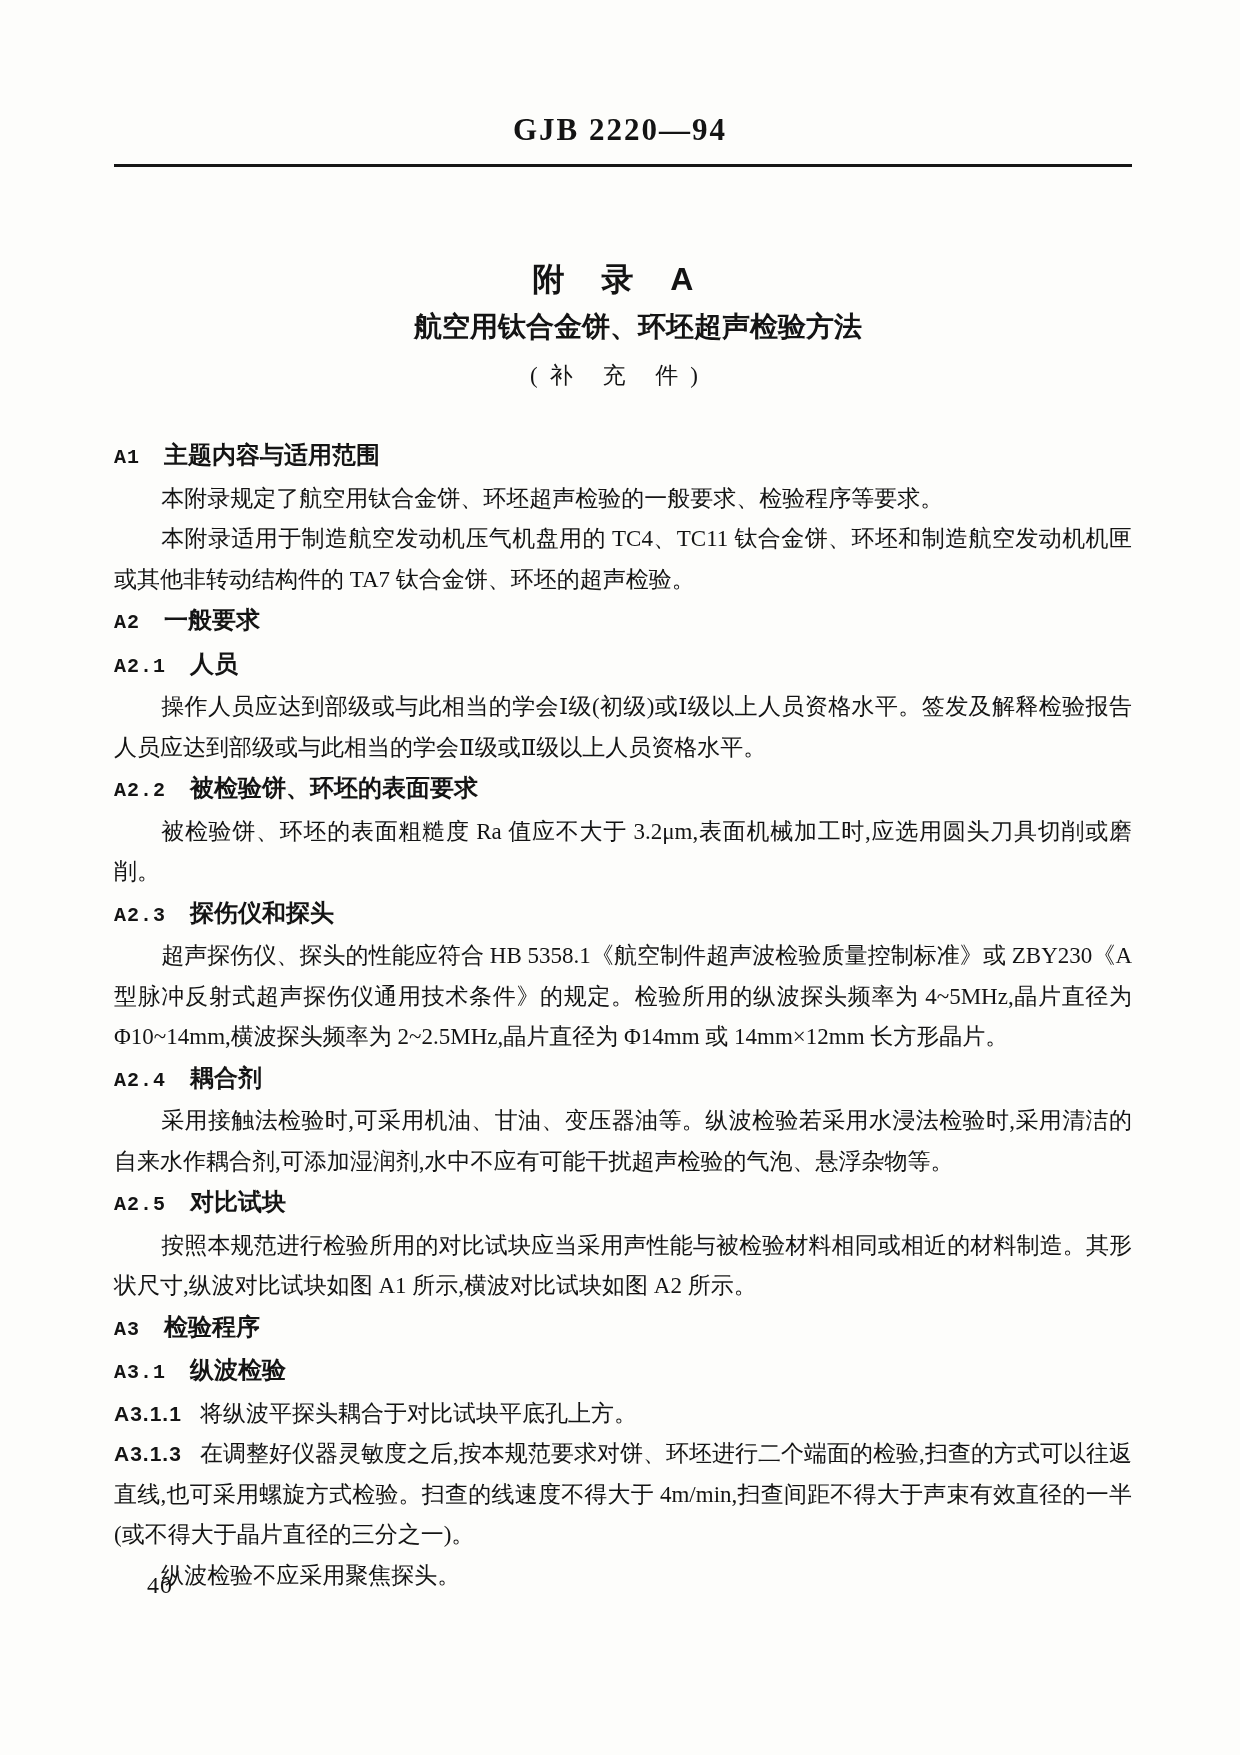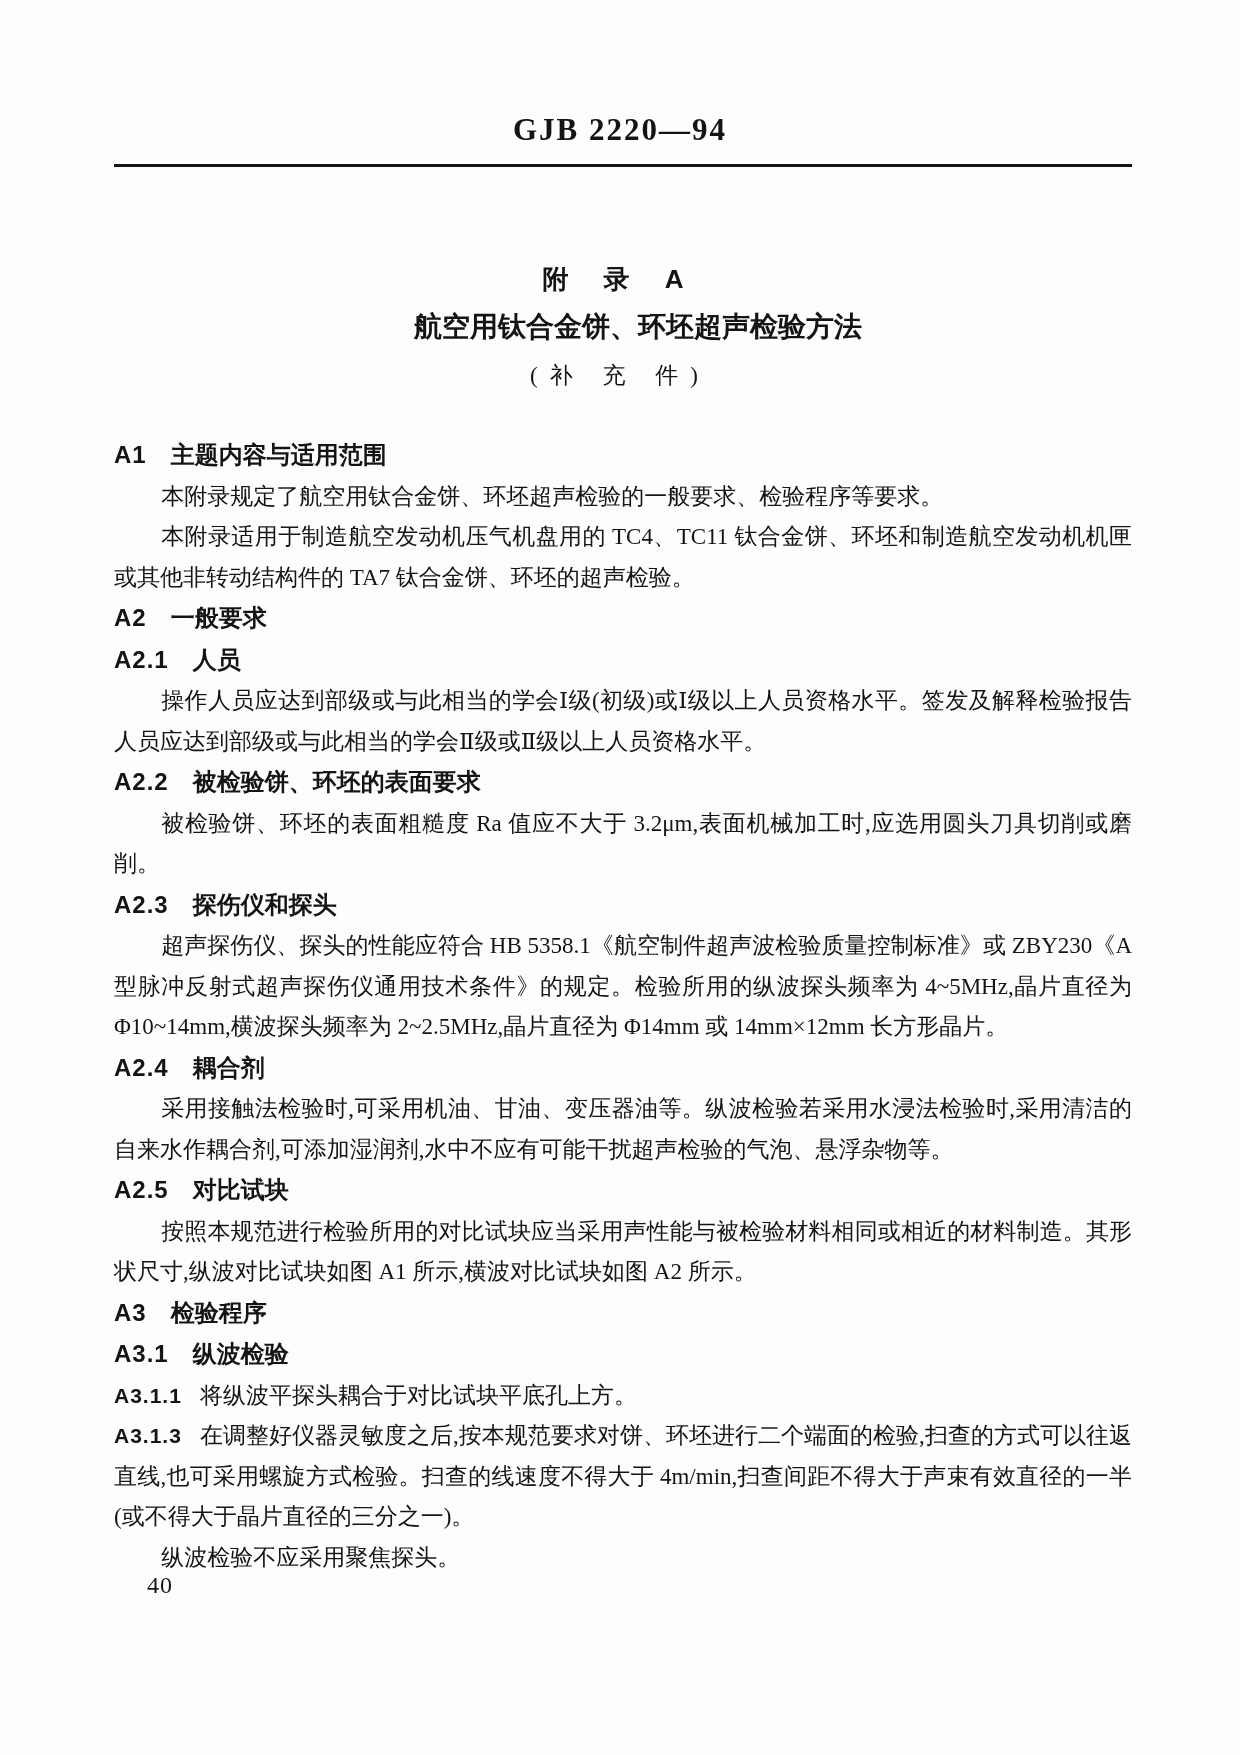--- a/index.html
+++ b/index.html
@@ -30,21 +30,21 @@
     height:3px;
     background:#161616;
     margin:16px 108px 0 114px;
   }
   
   .appendix-label{
     margin-top:94px;
     text-align:center;
     font-family:"Liberation Sans","DejaVu Sans",sans-serif;
     font-weight:bold;
-    font-size:26px;
+    font-size:32px;
     letter-spacing:14px;
     line-height:36px;
   }
   .appendix-title{
     margin-top:10px;
     text-align:center;
     font-family:"Liberation Sans","DejaVu Sans",sans-serif;
     font-weight:bold;
     font-size:28px;
     line-height:40px;
@@ -63,21 +63,21 @@
     font-size:23px;
     line-height:40.5px;
     text-align:justify;
   }
   .blk{margin:0;}
   .num{
     font-family:"Liberation Sans","DejaVu Sans",sans-serif;
     font-weight:bold;
     letter-spacing:1px;
   }
-  .blk-h1 .num,.blk-h2 .num{font-size:24px;margin-right:24px;}
+  .blk-h1 .num,.blk-h2 .num{font-size:20px;margin-right:24px;font-family:Liberation Mono, monospace;}
   .blk-h1 .h-title,.blk-h2 .h-title{
     font-family:"Liberation Sans","DejaVu Sans",sans-serif;
     font-weight:bold;
     font-size:24px;
   }
   .blk-clause .num{font-size:21px;margin-right:18px;}
   .blk-p{text-indent:2.05em;}
   .page-number{
     position:absolute;
     left:147px;

